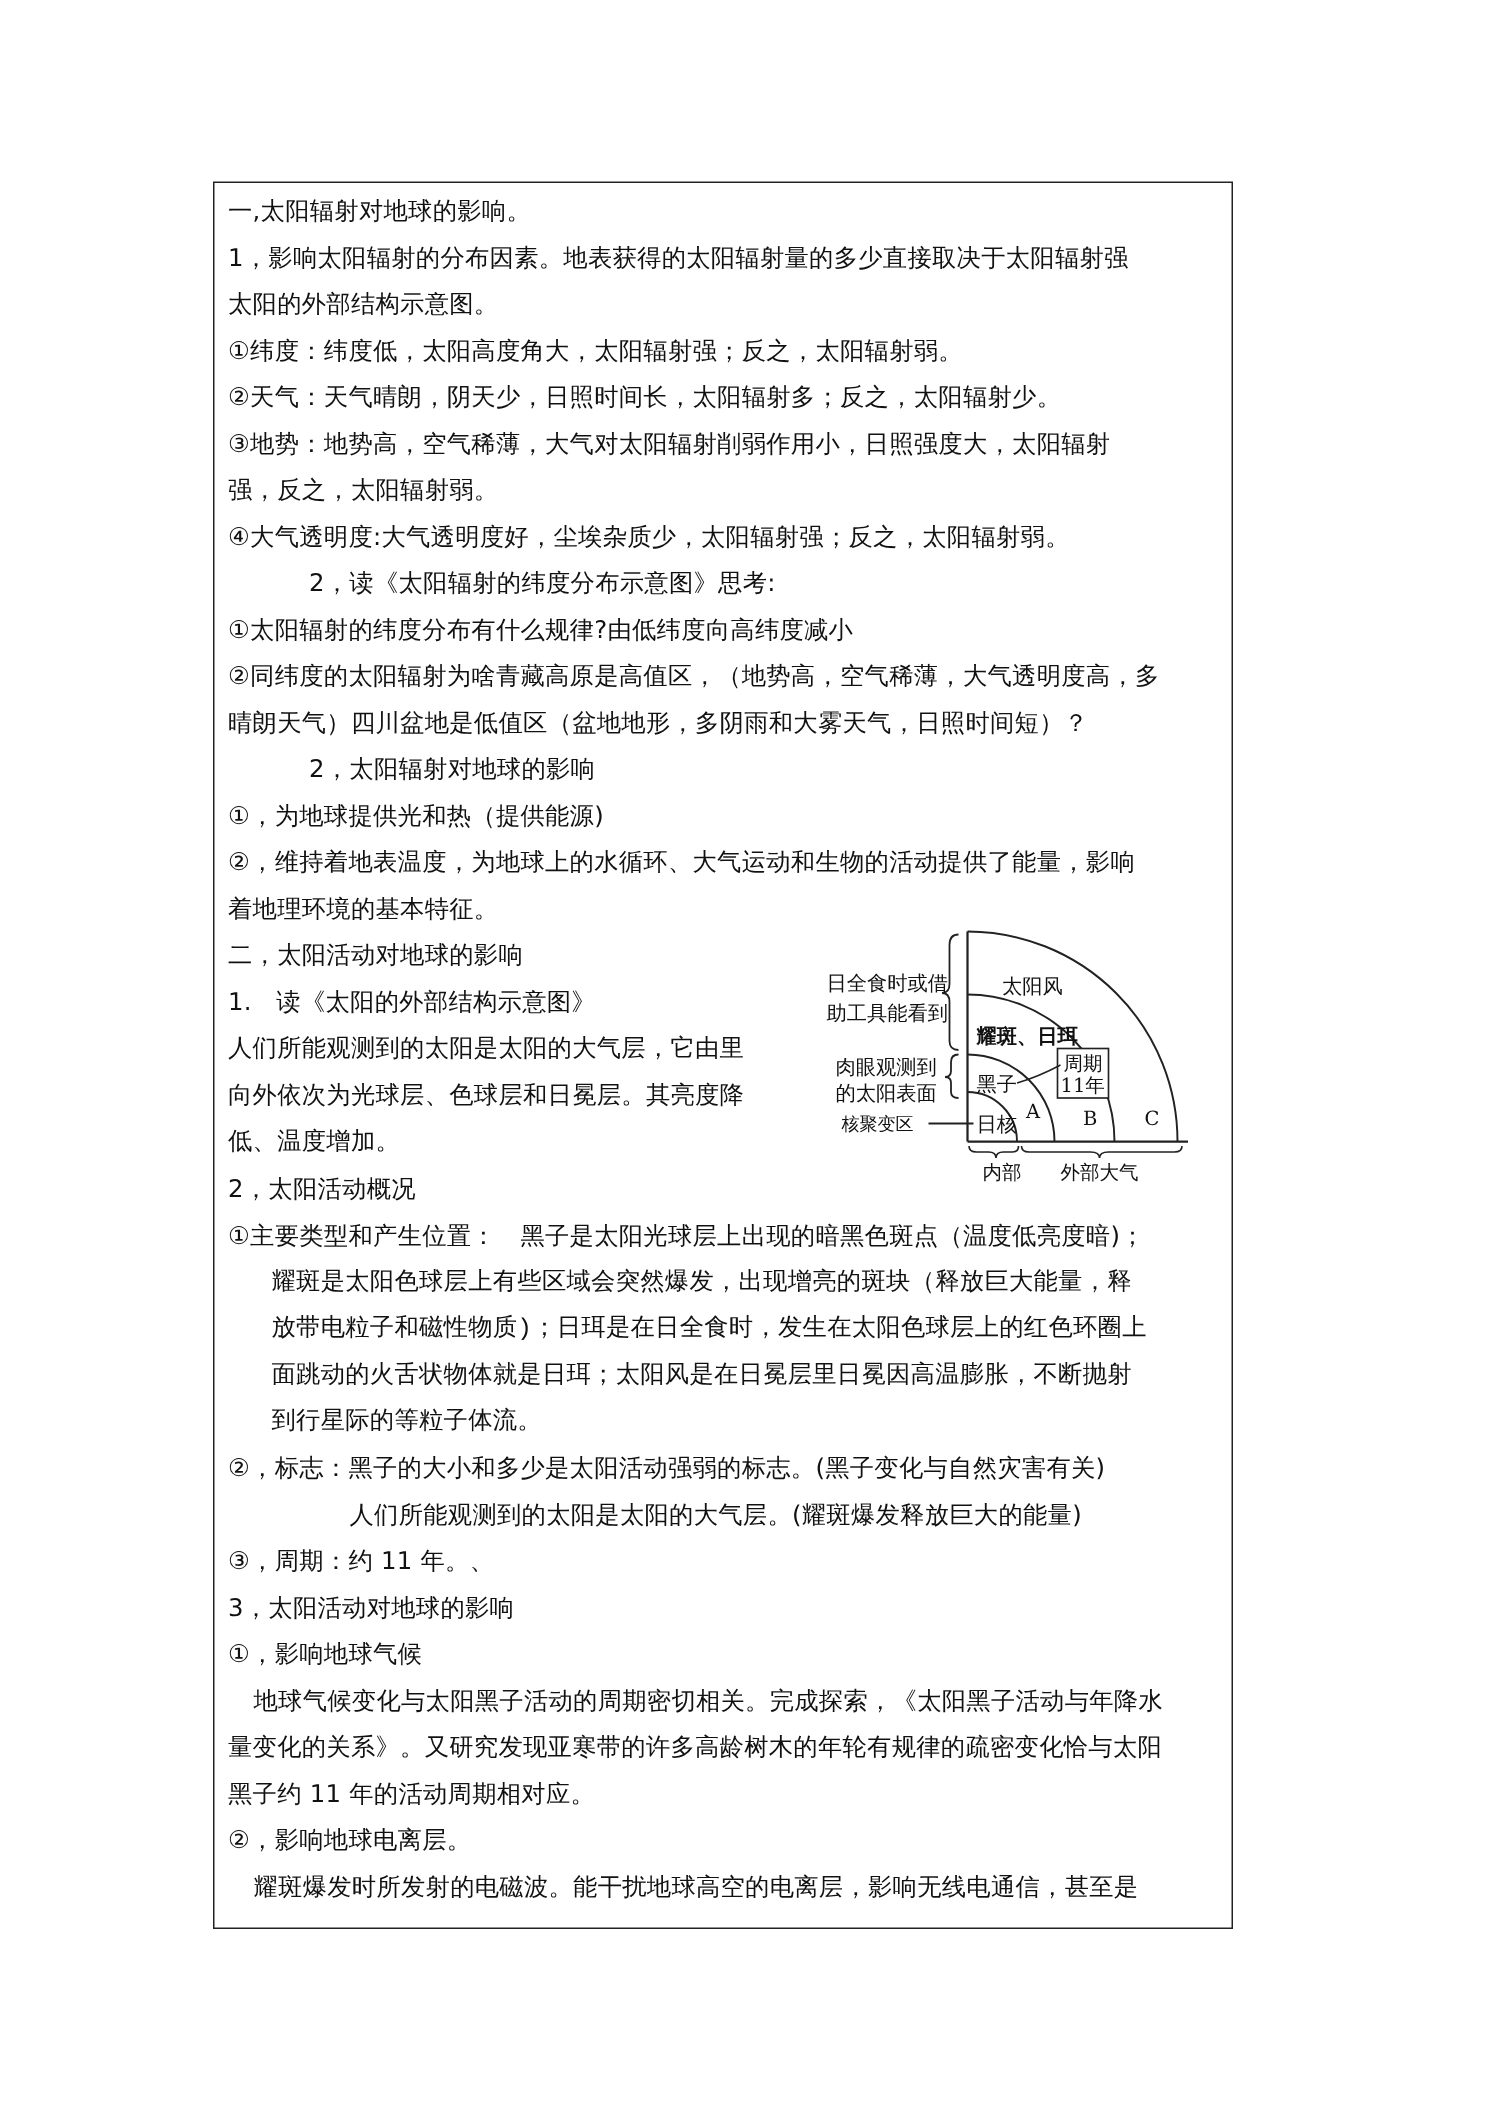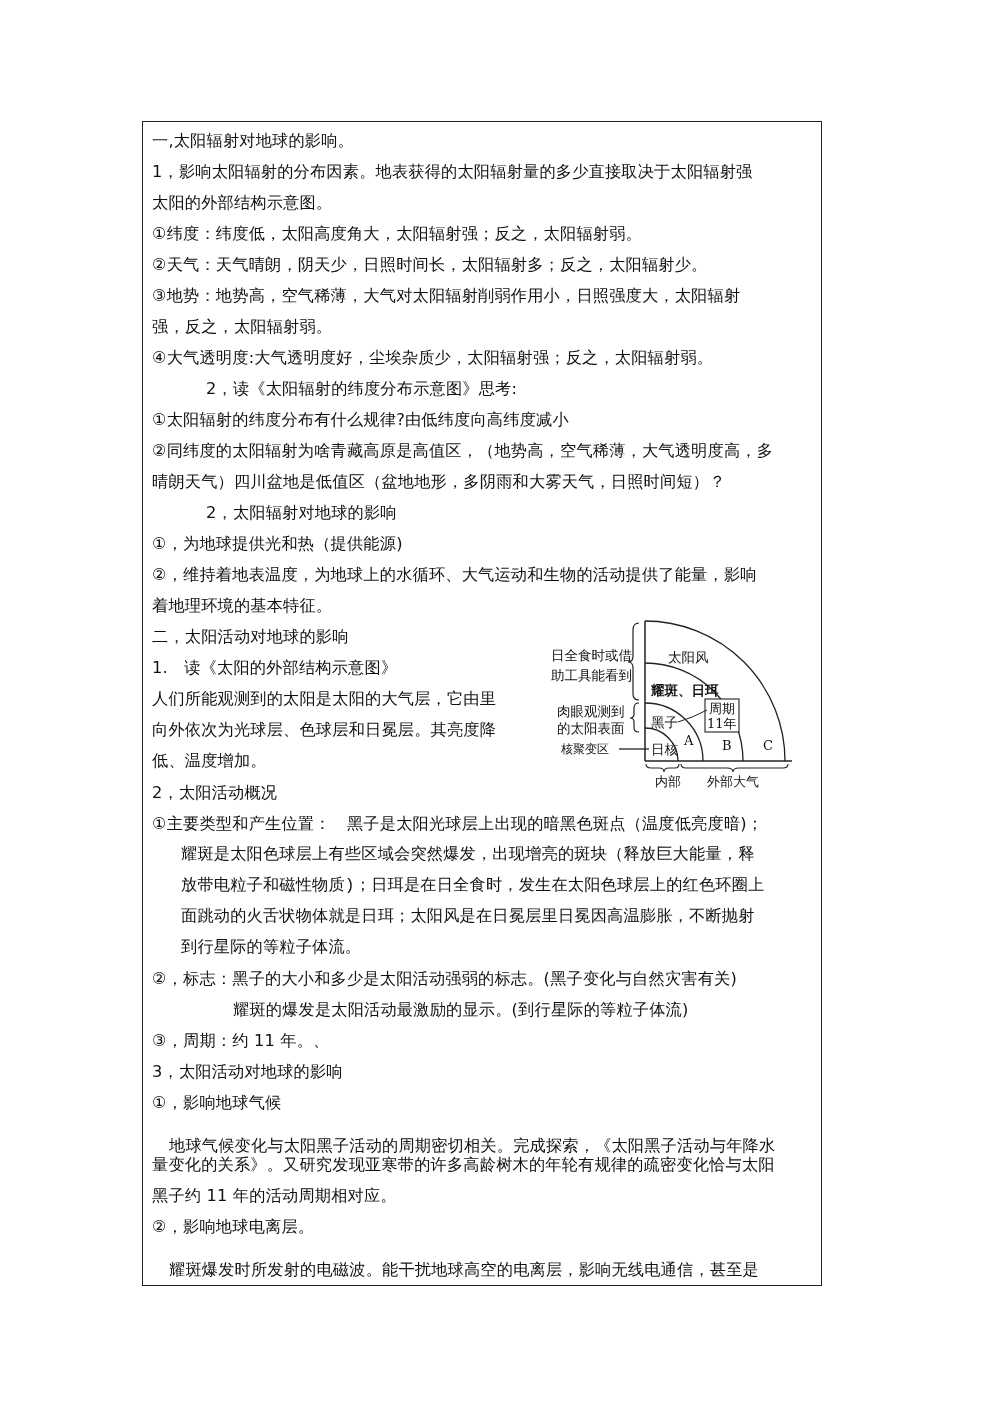--- a/index.html
+++ b/index.html
@@ -28,21 +28,21 @@
     .line {
       position: absolute;
       left: 9px;
       font-size: 16.2px;
       line-height: 20px;
       white-space: nowrap;
       letter-spacing: 0.2px;
     }
     .ind1 { left: 38px; font-family: Liberation Mono, monospace; }
     .ind2 { left: 90px; }
-    .ind3 { left: 26px; margin-top: 12px; }
+    .ind3 { left: 26px; }
     .ind4 { left: 15px; margin-left: 48px; }
     .diagram {
       position: absolute;
       left: 404px;
       top: 494px;
       width: 262px;
       height: 176px;
     }
     .diagram text {
       font-family: "DejaVu Serif", "Liberation Serif", serif;
@@ -77,21 +77,21 @@
   <div class="line" style="top:598px">向外依次为光球层、色球层和日冕层。其亮度降</div>
   <div class="line" style="top:629px">低、温度增加。</div>
 
   <div class="line" style="top:661px">2，太阳活动概况</div>
   <div class="line" style="top:692px">①主要类型和产生位置：　黑子是太阳光球层上出现的暗黑色斑点（温度低亮度暗)；</div>
   <div class="line ind1" style="top:723px">耀斑是太阳色球层上有些区域会突然爆发，出现增亮的斑块（释放巨大能量，释</div>
   <div class="line ind1" style="top:754px">放带电粒子和磁性物质)；日珥是在日全食时，发生在太阳色球层上的红色环圈上</div>
   <div class="line ind1" style="top:785px">面跳动的火舌状物体就是日珥；太阳风是在日冕层里日冕因高温膨胀，不断抛射</div>
   <div class="line ind1" style="top:816px">到行星际的等粒子体流。</div>
   <div class="line" style="top:847px">②，标志：黑子的大小和多少是太阳活动强弱的标志。(黑子变化与自然灾害有关)</div>
-  <div class="line ind2" style="top:878px">耀斑的爆发是太阳活动最激励的显示。(到行星际的等粒子体流)</div>
+  <div class="line ind2" style="top:878px">人们所能观测到的太阳是太阳的大气层。(耀斑爆发释放巨大的能量)</div>
   <div class="line" style="top:909px">③，周期：约 11 年。、</div>
 
   <div class="line" style="top:940px">3，太阳活动对地球的影响</div>
   <div class="line" style="top:971px">①，影响地球气候</div>
   <div class="line ind3" style="top:1002px">地球气候变化与太阳黑子活动的周期密切相关。完成探索，《太阳黑子活动与年降水</div>
   <div class="line" style="top:1033px">量变化的关系》。又研究发现亚寒带的许多高龄树木的年轮有规律的疏密变化恰与太阳</div>
   <div class="line" style="top:1064px">黑子约 11 年的活动周期相对应。</div>
   <div class="line" style="top:1095px">②，影响地球电离层。</div>
   <div class="line ind3" style="top:1126px">耀斑爆发时所发射的电磁波。能干扰地球高空的电离层，影响无线电通信，甚至是</div>
 

